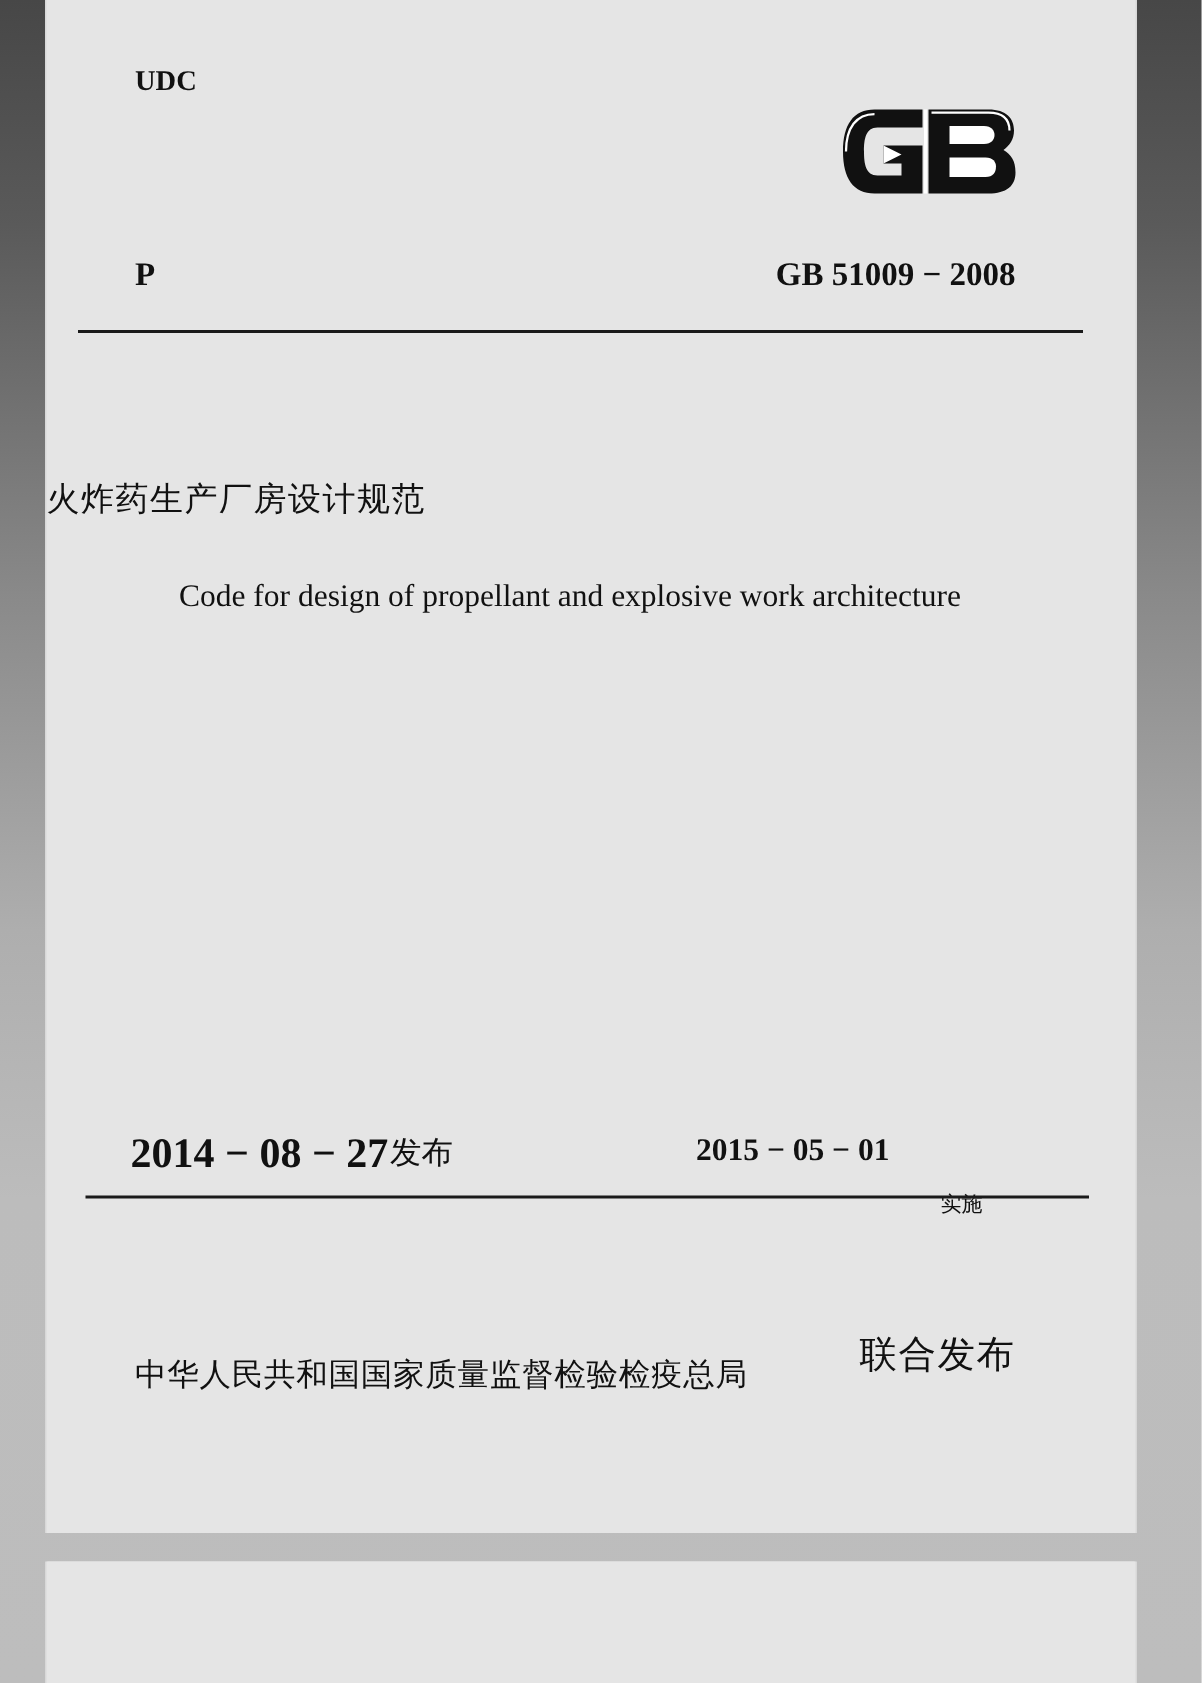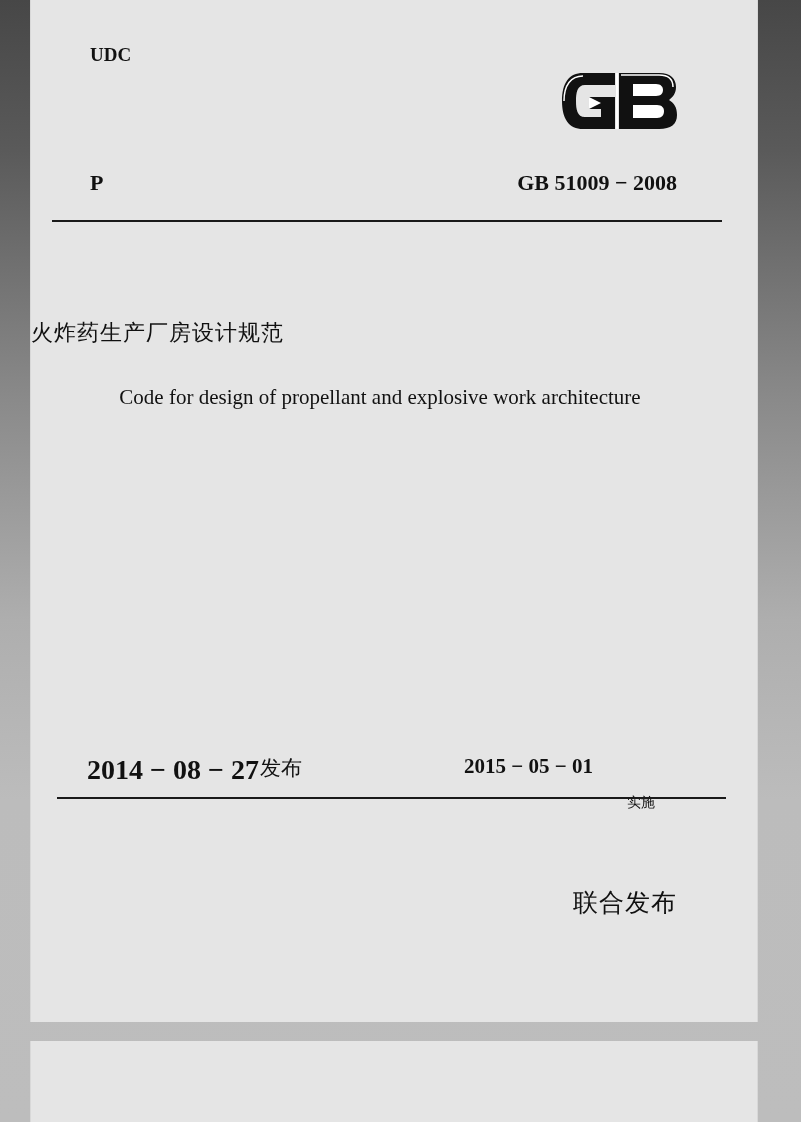--- a/index.html
+++ b/index.html
@@ -62,16 +62,17 @@
 
   <div class="abs serif" id="title-cn">火炸药生产厂房设计规范</div>
   <div class="abs serif" id="title-en">Code for design of propellant and explosive work architecture</div>
 
   <div class="abs serif" id="issue-date">2014 − 08 − 27</div>
   <div class="abs sans" id="issue-label">发布</div>
   <div class="abs serif" id="impl-date">2015 − 05 − 01</div>
   <div class="abs sans" id="impl-label">实施</div>
   <div class="rule" id="rule-bottom"></div>
 
+  <div class="abs sans" id="issuer2">中华人民共和国国家质量监督检验检疫总局</div>
   <div class="abs sans" id="joint">联合发布</div>
 </div>
 
 <div class="page" id="page2"></div>
 
 </body></html>

